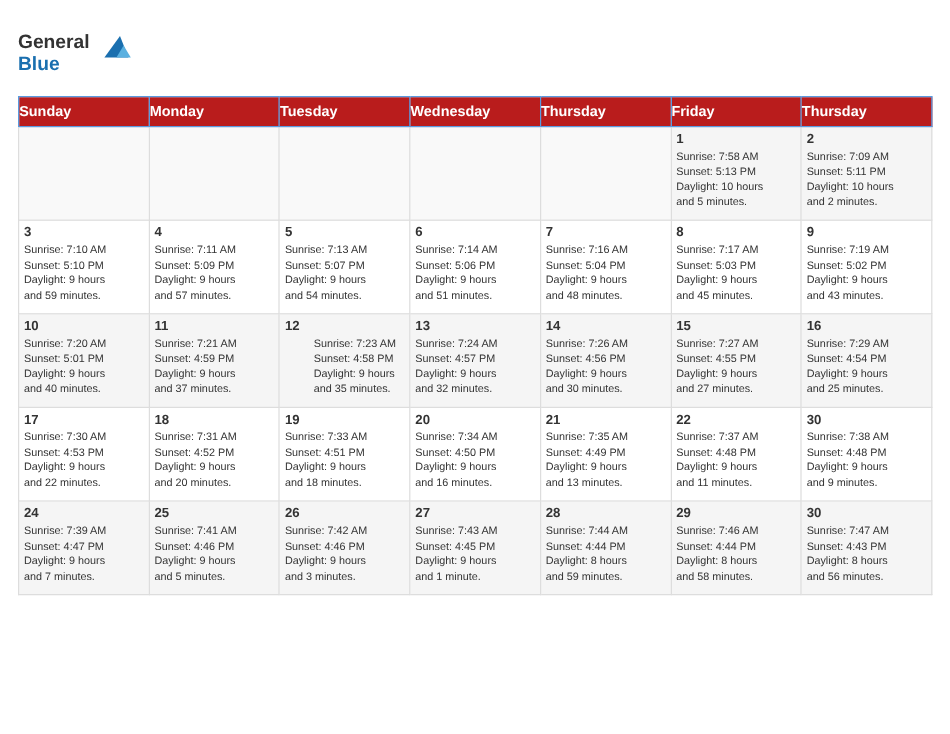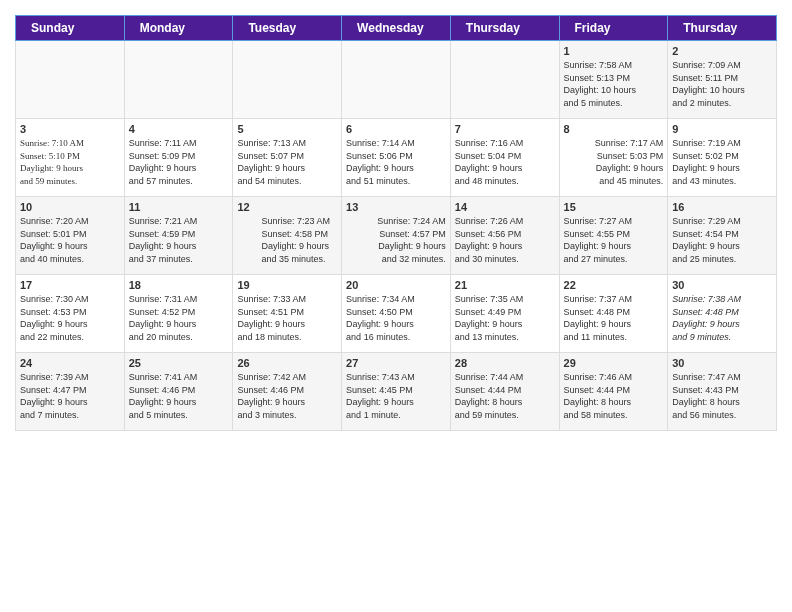--- a/index.html
+++ b/index.html
@@ -36,25 +36,25 @@
     .location {
       font-size: 15px;
       color: #555;
     }
     table {
       width: 100%;
       border-collapse: collapse;
       table-layout: fixed;
     }
     thead tr th {
-      background-color: #4c1d95;
+      background-color: #b91c1c;
       color: #fff;
       font-size: 12px;
       font-weight: bold;
-      padding: 5px 15px;
+      padding: 5px 0;
       text-align: left;
       border: 1px solid #5a9adf;
     }
     tbody tr td {
       vertical-align: top;
       font-size: 9.5px;
       color: #333;
       padding: 4px 4px;
       border: 1px solid #ddd;
       height: 78px;
@@ -78,20 +78,36 @@
       color: #333;
     }
     .empty-cell {
       background: #f9f9f9 !important;
     }
   </style>
 </head>
 <body>
 
 <div class="container">
+  <div class="header-row">
+    <div class="logo">
+      <div>
+        <svg width="95" height="45" viewBox="0 0 95 45">
+          <text x="0" y="20" font-family="Arial" font-size="16" font-weight="bold" fill="#333">General</text>
+          <text x="0" y="38" font-family="Arial" font-size="16" font-weight="bold" fill="#1a6faf">Blue</text>
+          <polygon points="72,28 85,10 92,28" fill="#1a6faf"></polygon>
+          <polygon points="82,28 88,18 94,28" fill="#5ab0e0"></polygon>
+        </svg>
+      </div>
+    </div>
+    <div class="title-block">
+      <div class="month-title"></div>
+      <div class="location"></div>
+    </div>
+  </div>
 
   <table>
     <thead>
       <tr>
       <th>Sunday</th>
           <th>Monday</th>
           <th>Tuesday</th>
           <th>Wednesday</th>
           <th>Thursday</th>
           <th>Friday</th>
@@ -116,21 +132,21 @@
             <span class="day-num">2</span>
             <div class="day-info" style="white-space: pre-line;">Sunrise: 7:09 AM
 Sunset: 5:11 PM
 Daylight: 10 hours
 and 2 minutes.</div>
           </td>
         </tr>
         <tr>
           <td>
             <span class="day-num">3</span>
-            <div class="day-info" style="white-space: pre-line; font-family: Liberation Serif, serif;">Sunrise: 7:10 AM
+            <div class="day-info" style="white-space: pre-line;">Sunrise: 7:10 AM
 Sunset: 5:10 PM
 Daylight: 9 hours
 and 59 minutes.</div>
           </td>
           <td>
             <span class="day-num">4</span>
             <div class="day-info" style="white-space: pre-line;">Sunrise: 7:11 AM
 Sunset: 5:09 PM
 Daylight: 9 hours
 and 57 minutes.</div>
@@ -151,21 +167,21 @@
           </td>
           <td>
             <span class="day-num">7</span>
             <div class="day-info" style="white-space: pre-line;">Sunrise: 7:16 AM
 Sunset: 5:04 PM
 Daylight: 9 hours
 and 48 minutes.</div>
           </td>
           <td>
             <span class="day-num">8</span>
-            <div class="day-info" style="white-space: pre-line; text-align: right;">Sunrise: 7:17 AM
+            <div class="day-info" style="white-space: pre-line;">Sunrise: 7:17 AM
 Sunset: 5:03 PM
 Daylight: 9 hours
 and 45 minutes.</div>
           </td>
           <td>
             <span class="day-num">9</span>
             <div class="day-info" style="white-space: pre-line;">Sunrise: 7:19 AM
 Sunset: 5:02 PM
 Daylight: 9 hours
 and 43 minutes.</div>
@@ -188,21 +204,21 @@
           </td>
           <td>
             <span class="day-num">12</span>
             <div class="day-info" style="white-space: pre-line; margin-left: 24px;">Sunrise: 7:23 AM
 Sunset: 4:58 PM
 Daylight: 9 hours
 and 35 minutes.</div>
           </td>
           <td>
             <span class="day-num">13</span>
-            <div class="day-info" style="white-space: pre-line; text-align: right;">Sunrise: 7:24 AM
+            <div class="day-info" style="white-space: pre-line;">Sunrise: 7:24 AM
 Sunset: 4:57 PM
 Daylight: 9 hours
 and 32 minutes.</div>
           </td>
           <td>
             <span class="day-num">14</span>
             <div class="day-info" style="white-space: pre-line;">Sunrise: 7:26 AM
 Sunset: 4:56 PM
 Daylight: 9 hours
 and 30 minutes.</div>
@@ -260,21 +276,21 @@
           </td>
           <td>
             <span class="day-num">22</span>
             <div class="day-info" style="white-space: pre-line;">Sunrise: 7:37 AM
 Sunset: 4:48 PM
 Daylight: 9 hours
 and 11 minutes.</div>
           </td>
           <td>
             <span class="day-num">30</span>
-            <div class="day-info" style="white-space: pre-line; font-style: italic;">Sunrise: 7:38 AM
+            <div class="day-info" style="white-space: pre-line;">Sunrise: 7:38 AM
 Sunset: 4:48 PM
 Daylight: 9 hours
 and 9 minutes.</div>
           </td>
         </tr>
         <tr>
           <td>
             <span class="day-num">24</span>
             <div class="day-info" style="white-space: pre-line;">Sunrise: 7:39 AM
 Sunset: 4:47 PM

